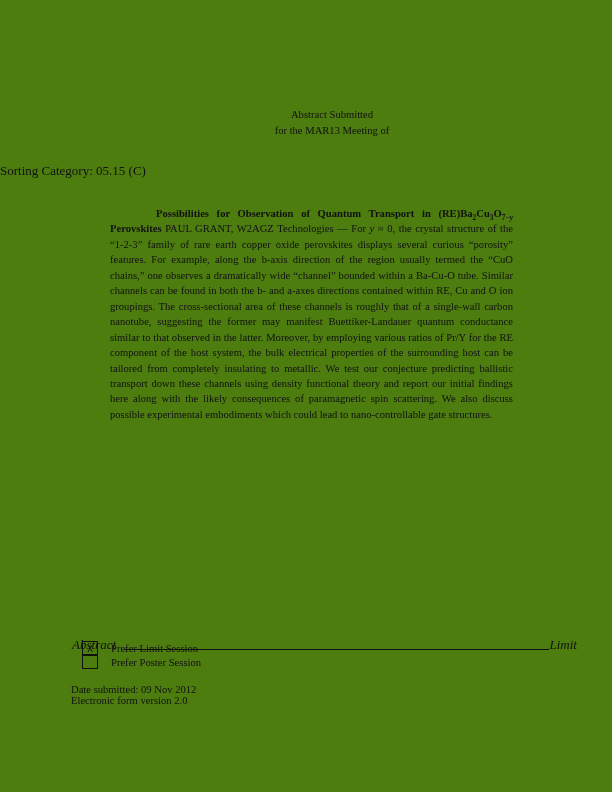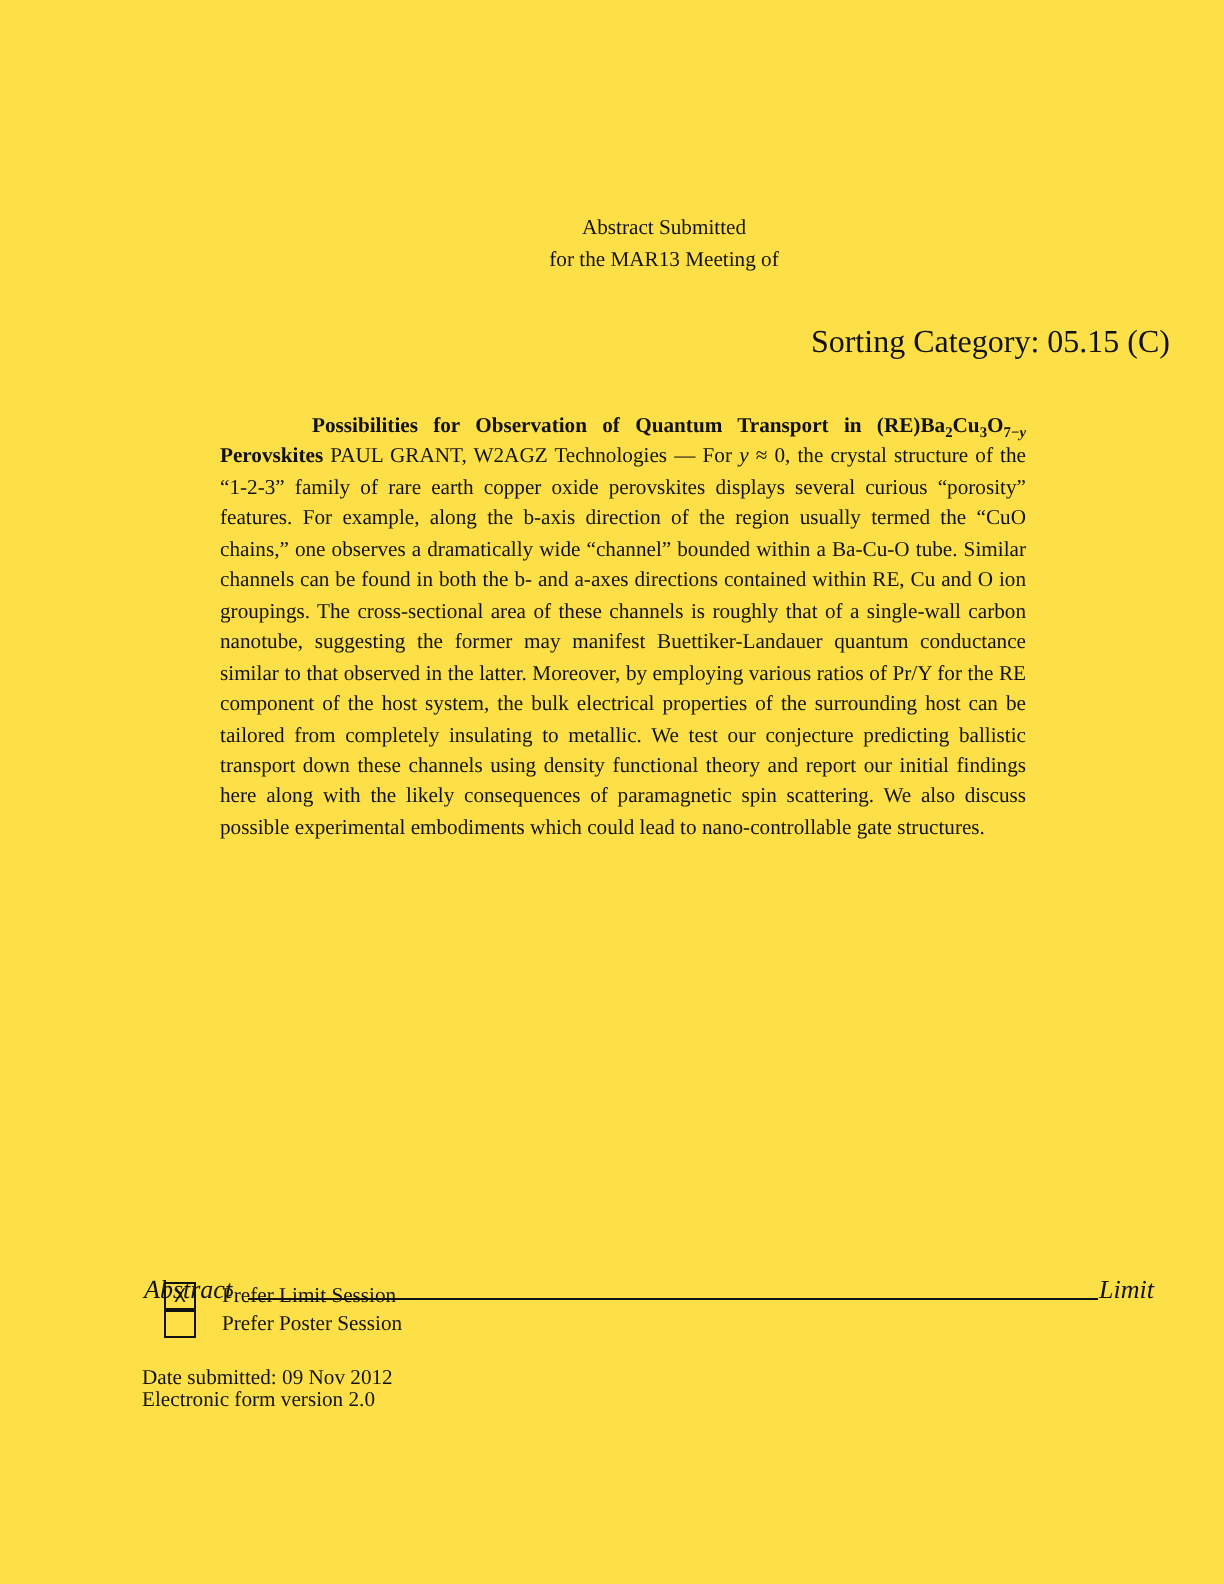--- a/index.html
+++ b/index.html
@@ -5,39 +5,39 @@
   html, body { margin: 0; padding: 0; }
   body {
     width: 612px; height: 792px;
     background: #ffffff;
     font-family: "Liberation Serif", serif;
     color: #111;
   }
   .page {
     position: relative;
     width: 612px; height: 792px;
-    background: #fde047;
+    background: #4d7c0f;
     overflow: hidden;
   }
 
   
   .header {
     position: absolute;
     top: 107px; left: 52px; right: 0;
     text-align: center;
     font-size: 10.6px;
     line-height: 15.8px;
   }
 
   
   .sorting {
     position: absolute;
     top: 163px; left: 0; right: 27px;
-    text-align: right;
-    font-size: 16px;
+    text-align: left;
+    font-size: 13px;
   }
 
   
   .abstract-par {
     position: absolute;
     top: 206px; left: 110px; width: 403px;
     font-size: 10.6px;
     line-height: 15.45px;
     text-align: justify;
     text-indent: 46px;

